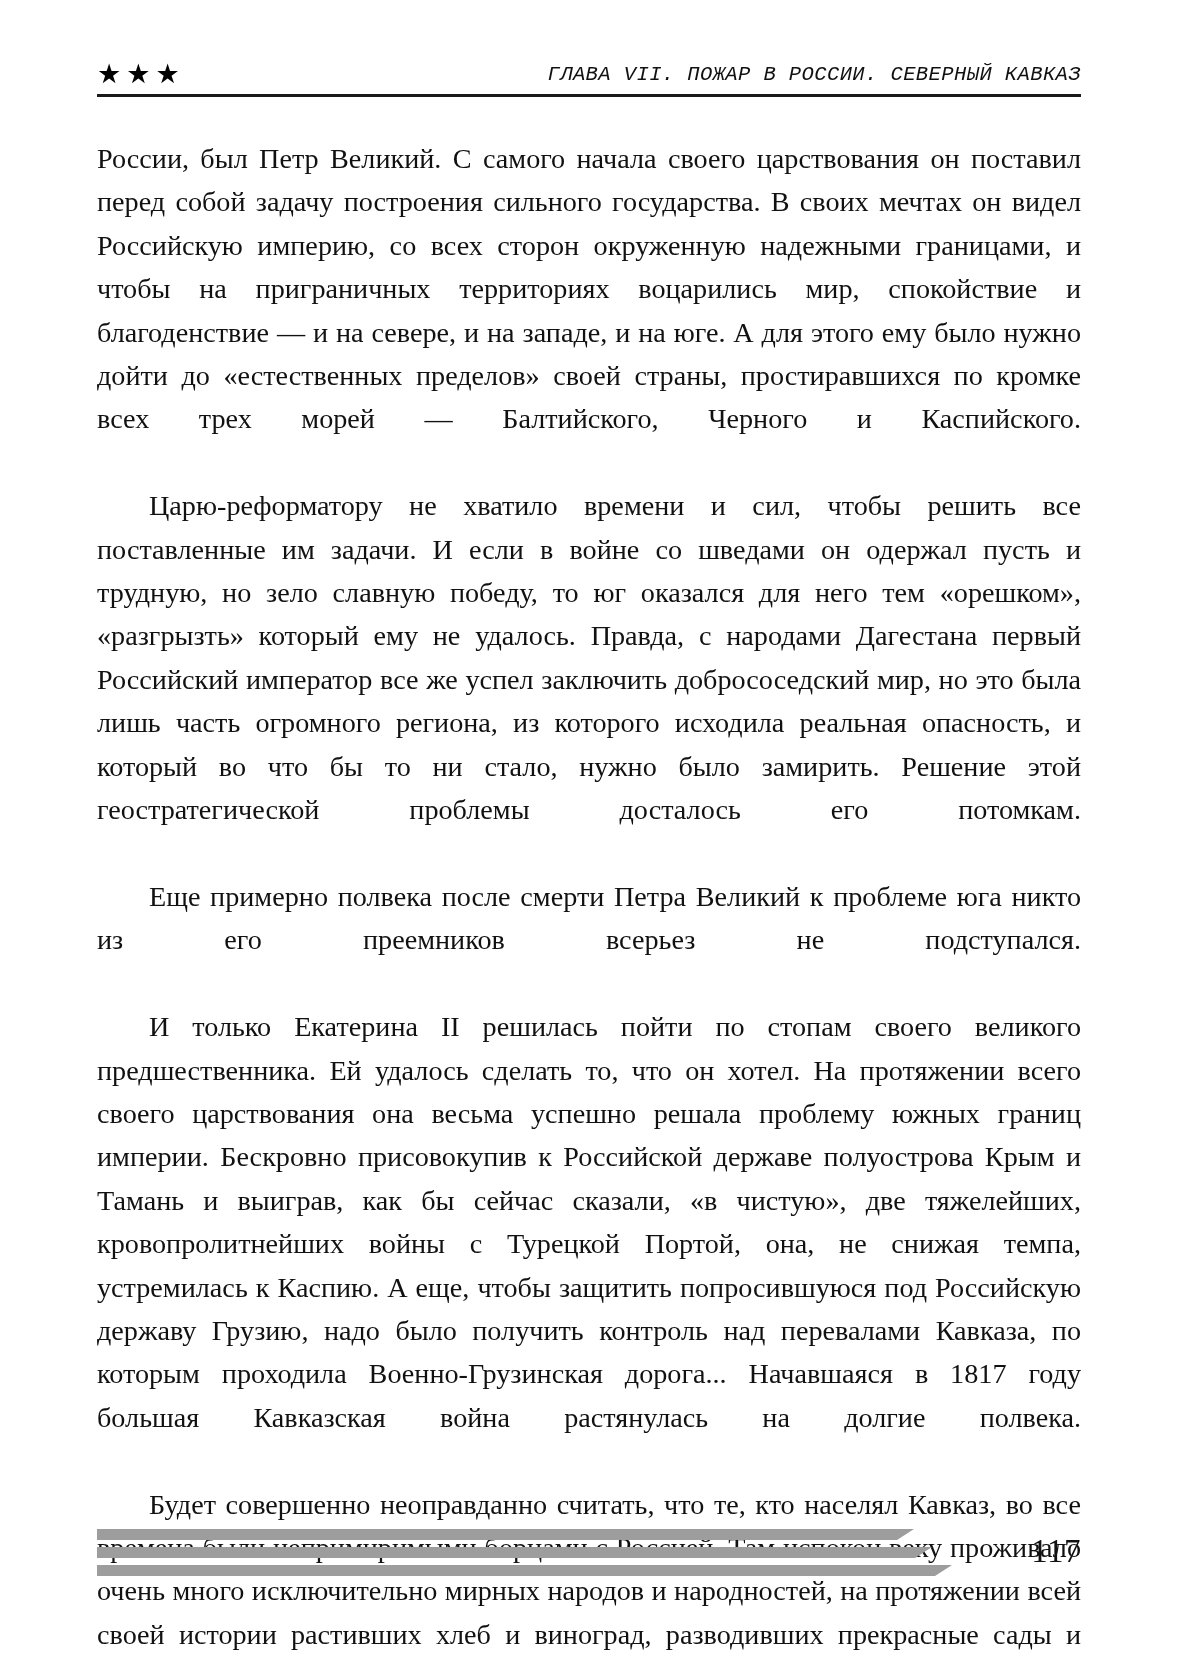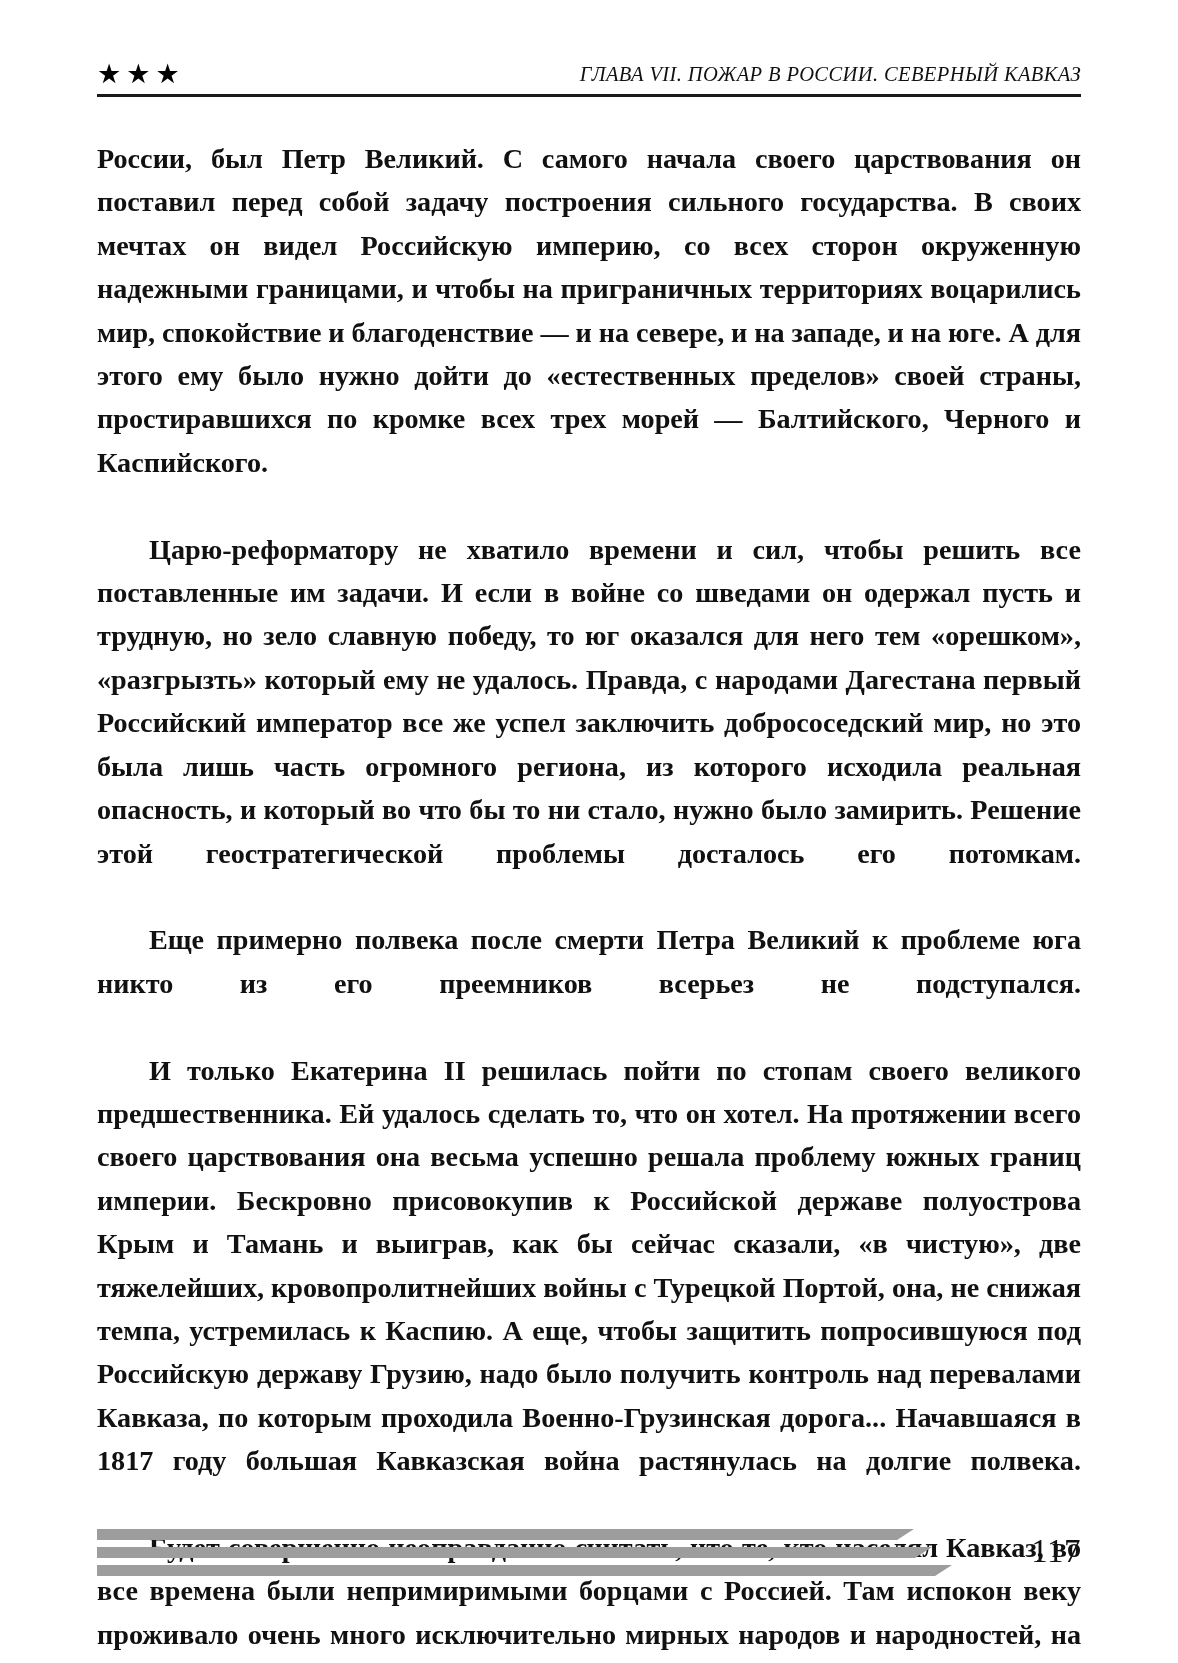--- a/index.html
+++ b/index.html
@@ -44,20 +44,21 @@
   }
   .stars span { display: inline-block; }
   .running-head {
     font-style: italic;
     font-size: 20.5px;
     letter-spacing: 0.4px;
     color: #111111;
     white-space: nowrap;
     text-align: center;
     transform: translateY(-2px);
+    font-family: Liberation Mono, monospace;
   }
   .header-rule {
     position: absolute;
     left: 0;
     top: 42px;
     width: 984px;
     height: 3px;
     background: #1a1a1a;
   }
 
@@ -70,21 +71,20 @@
   }
   .content p {
     margin: 0;
     font-size: 28.2px;
     line-height: 43.4px;
     text-align: justify;
     text-justify: inter-word;
     text-indent: 52px;
     hyphens: manual;
     word-spacing: -0.2px;
-    font-weight: bold;
   }
   .content p.no-indent {
     text-indent: 0;
   }
   
   .content p::after {
     content: "";
     display: inline-block;
     width: 100%;
   }

